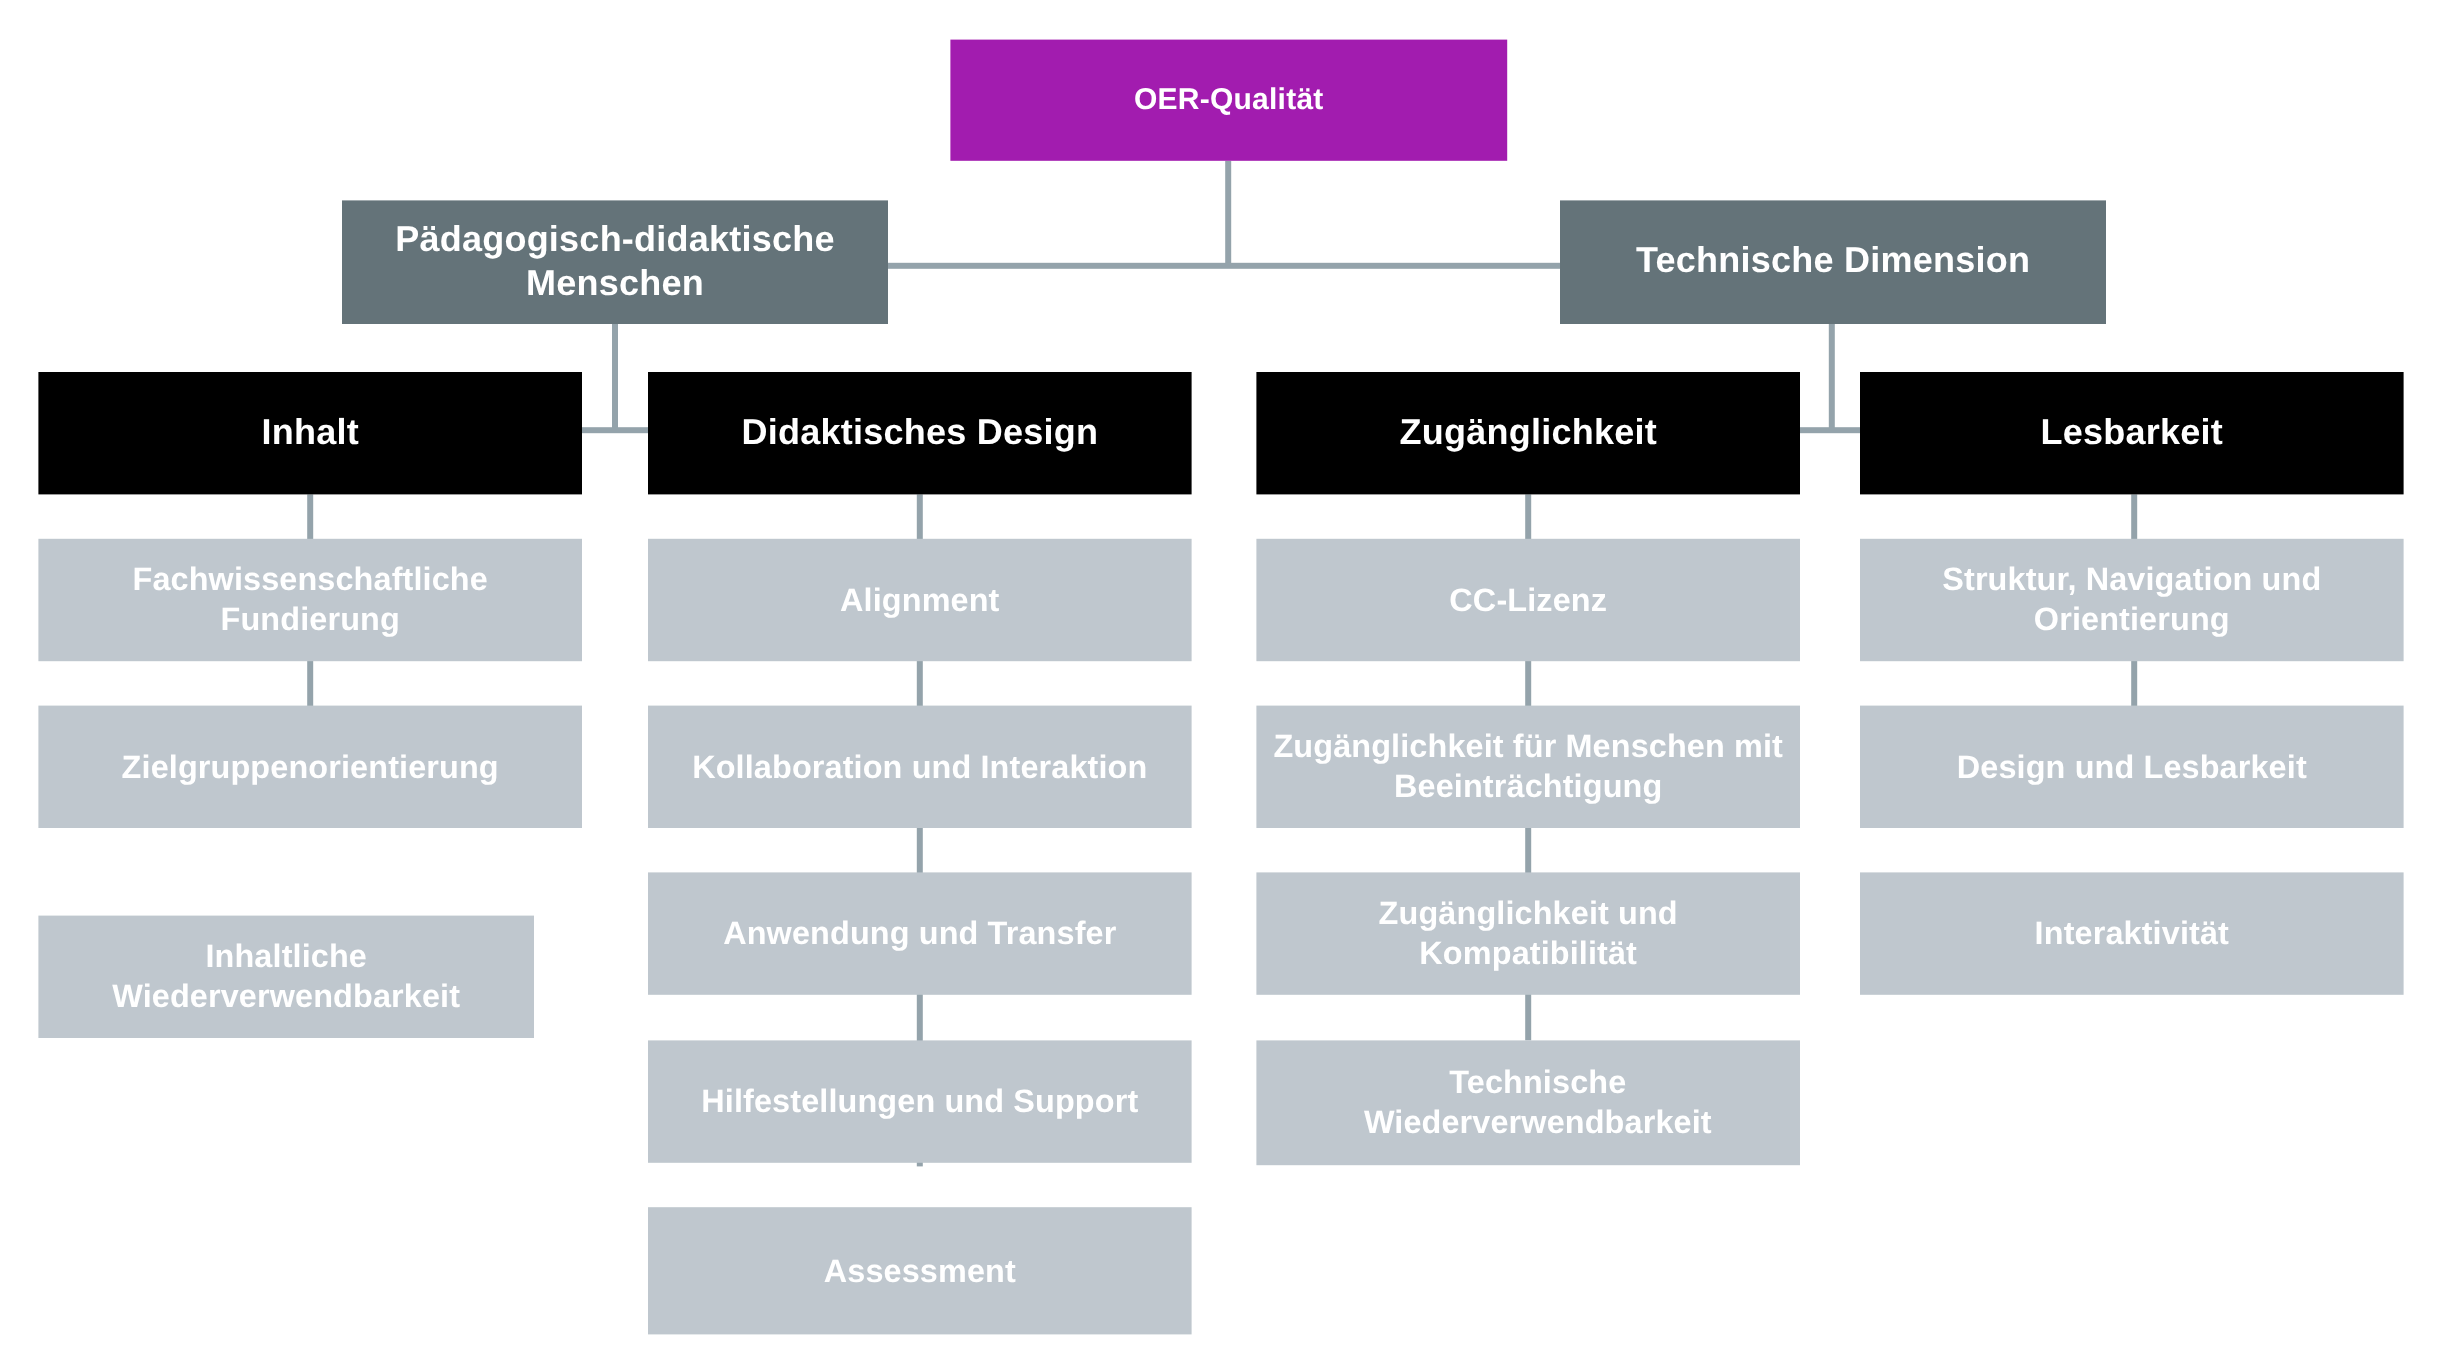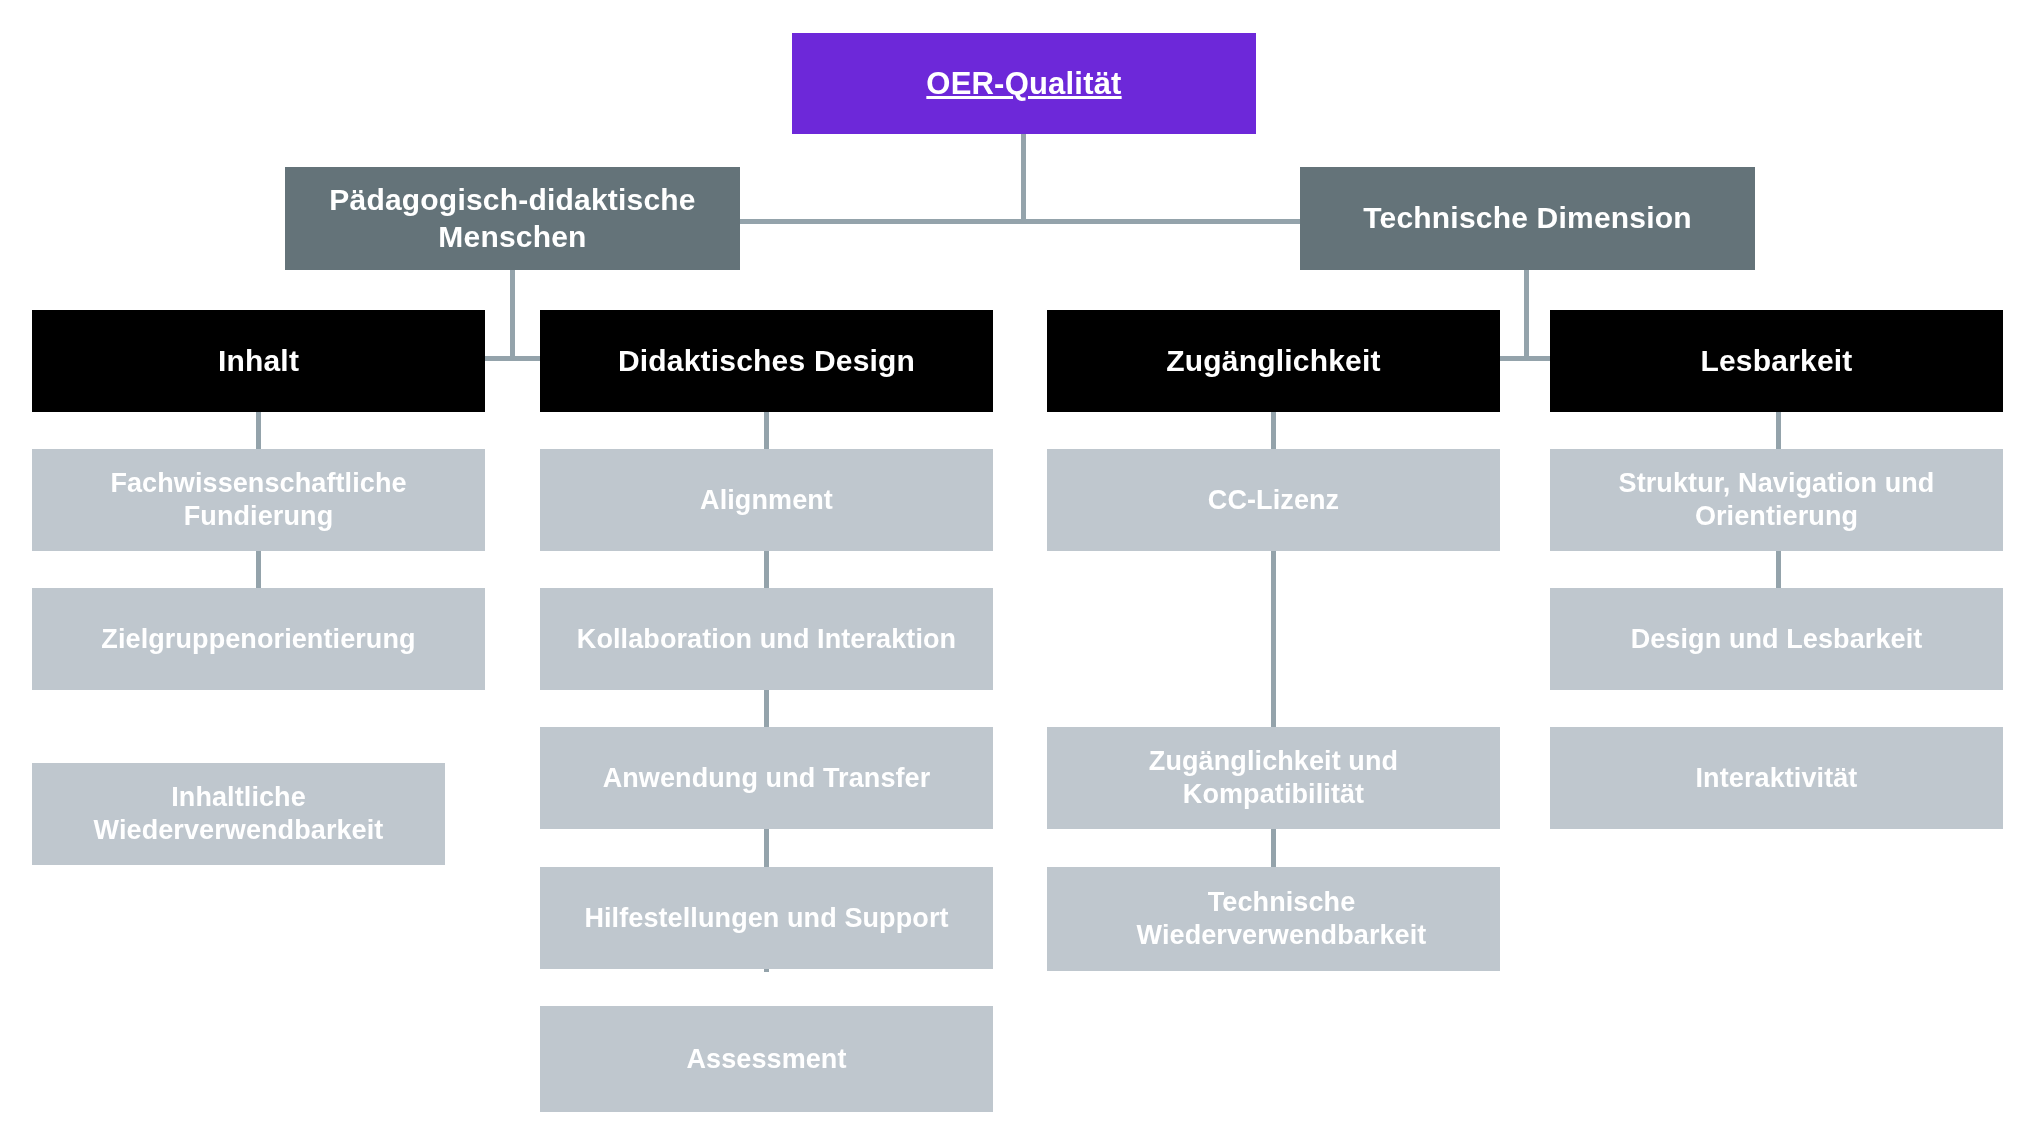--- a/index.html
+++ b/index.html
@@ -22,21 +22,21 @@
     align-items:center;
     justify-content:center;
     text-align:center;
     color:#ffffff;
     font-weight:700;
     line-height:1.22;
     padding:4px 12px;
     z-index:3;
   }
   .node span{display:block;width:100%;}
-  .lvl-root{background:#6d28d9;font-size:31px;letter-spacing:.2px;text-decoration:underline;}
+  .lvl-root{background:#a21caf;font-size:25px;letter-spacing:.2px;}
   .lvl-dim{background:#647379;font-size:30px;letter-spacing:.2px;}
   .lvl-cat{background:#000000;font-size:30px;letter-spacing:.2px;}
   .lvl-leaf{background:#bfc7ce;font-size:27px;letter-spacing:.1px;}
   .conn{
     position:absolute;
     background:#94a3ab;
     z-index:1;
   }
   .conn.v{width:5px;}
   .conn.h{height:5px;}
@@ -106,20 +106,23 @@
   <div class="node lvl-leaf" style="left:540px;top:867px;width:453px;height:102px;">
     <span>Hilfestellungen und Support</span>
   </div>
   <div class="node lvl-leaf" style="left:540px;top:1006px;width:453px;height:106px;">
     <span>Assessment</span>
   </div>
 
   <div class="node lvl-leaf" style="left:1047px;top:449px;width:453px;height:102px;">
     <span>CC-Lizenz</span>
   </div>
+  <div class="node lvl-leaf" style="left:1047px;top:588px;width:453px;height:102px;">
+    <span>Zugänglichkeit für Menschen mit Beeinträchtigung</span>
+  </div>
   <div class="node lvl-leaf" style="left:1047px;top:727px;width:453px;height:102px;">
     <span>Zugänglichkeit und Kompatibilität</span>
   </div>
   <div class="node lvl-leaf" style="left:1047px;top:867px;width:453px;height:104px;padding-left:28px;">
     <span>Technische Wiederverwendbarkeit</span>
   </div>
 
   <div class="node lvl-leaf" style="left:1550px;top:449px;width:453px;height:102px;">
     <span>Struktur, Navigation und Orientierung</span>
   </div>

